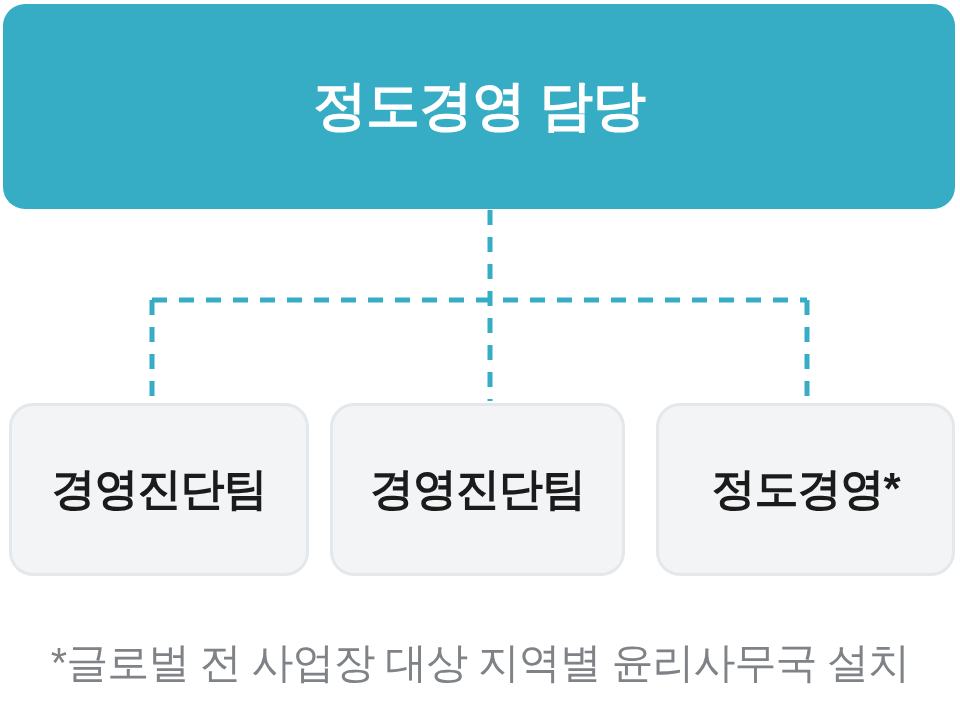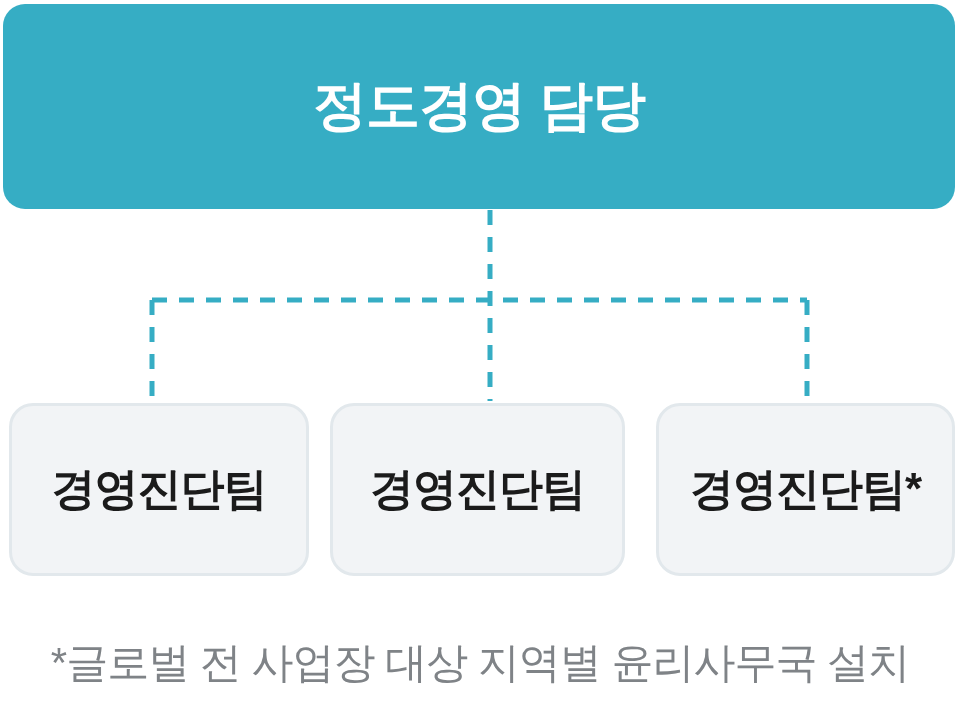--- a/index.html
+++ b/index.html
@@ -102,18 +102,18 @@
 
   <div class="child-box b1">
     <span class="child-label">경영진단팀</span>
   </div>
 
   <div class="child-box b2">
     <span class="child-label">경영진단팀</span>
   </div>
 
   <div class="child-box b3">
-    <span class="child-label">경영진단팀*</span>
+    <span class="child-label">정도경영*</span>
   </div>
 
   <div class="footnote">*글로벌 전 사업장 대상 지역별 윤리사무국 설치</div>
 
 </div>
 
 </body></html>

